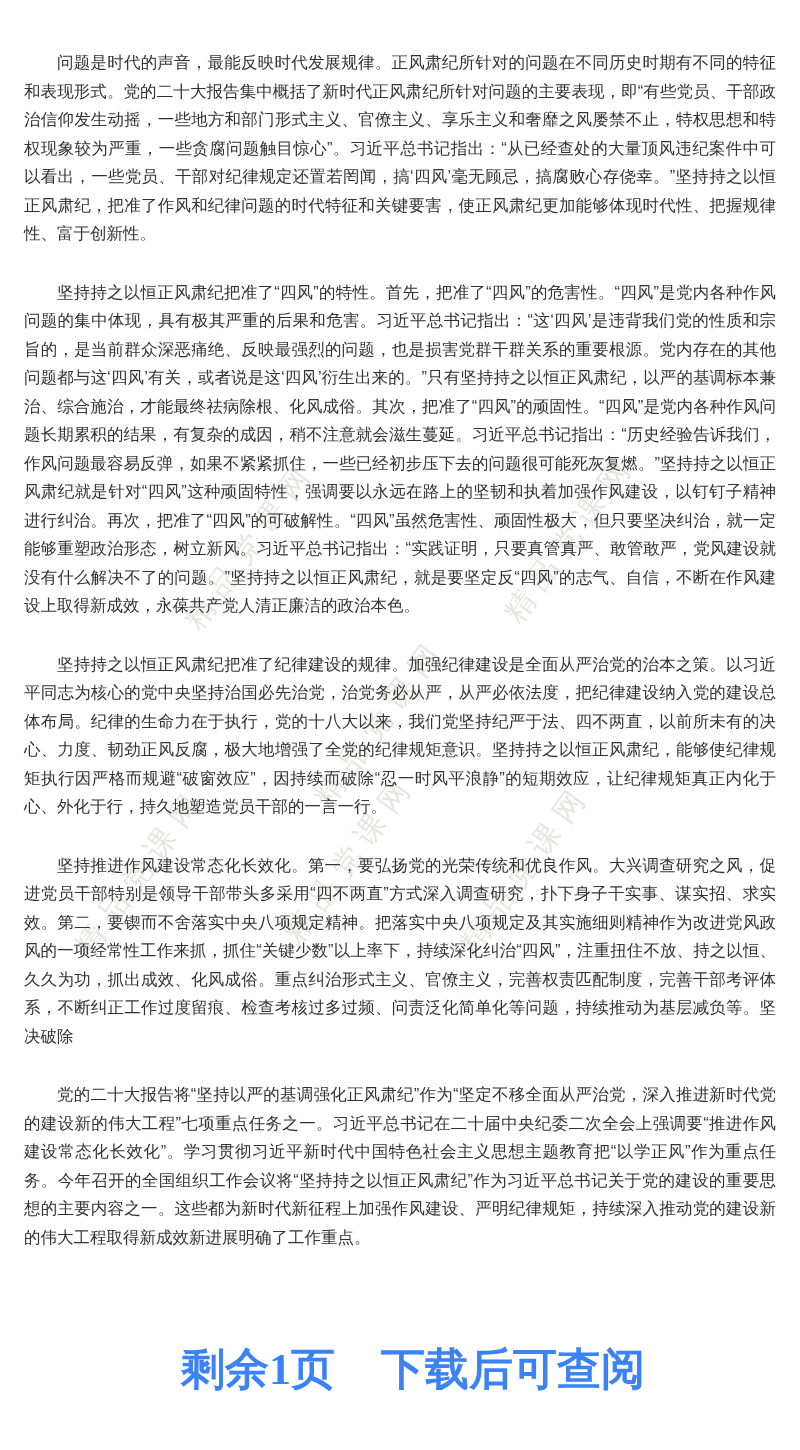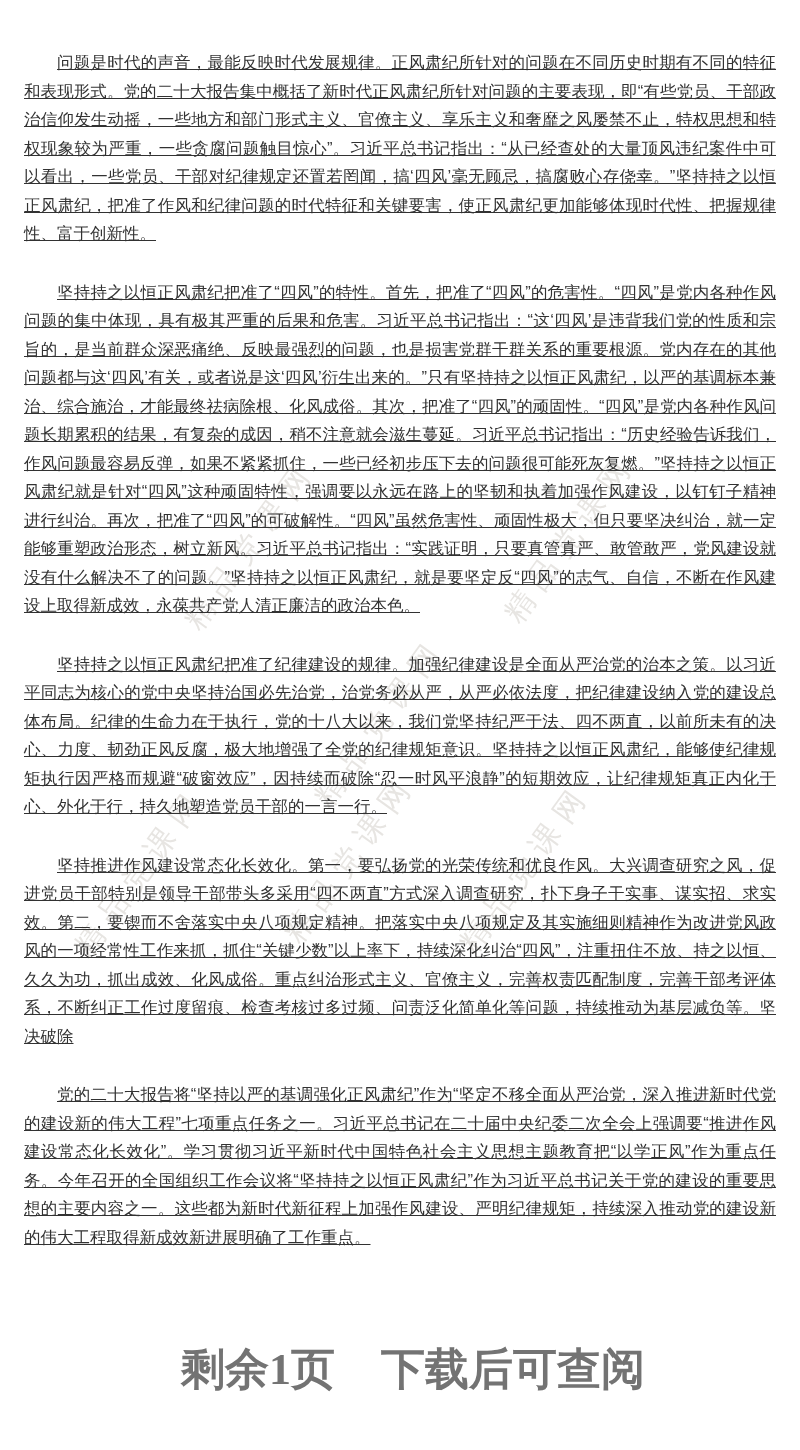--- a/index.html
+++ b/index.html
@@ -44,40 +44,39 @@
     padding: 48px 24px 0 24px;
     font-size: 16.5px;
     line-height: 28.5px;
     color: #323232;
     text-align: justify;
     text-justify: inter-ideograph;
   }
   .para {
     margin: 0 0 30px 0;
     text-indent: 2em;
-    text-decoration: underline;
   }
   .heading {
     margin: 0 0 30px 0;
     text-indent: 2em;
     font-size: 16.5px;
     line-height: 28.5px;
     font-weight: bold;
     color: #2b2b2b;
   }
   
   .footer-notice {
     position: absolute;
     z-index: 1;
     left: 0;
     right: 12px;
     top: 1340px;
     text-align: center;
     padding-left: 38px;
-    color: #737373;
+    color: #3b82f6;
     font-family: "Liberation Serif", serif;
     font-weight: bold;
     font-size: 44px;
     line-height: 60px;
     white-space: nowrap;
   }
   .footer-gap {
     display: inline-block;
     width: 46px;
   }

